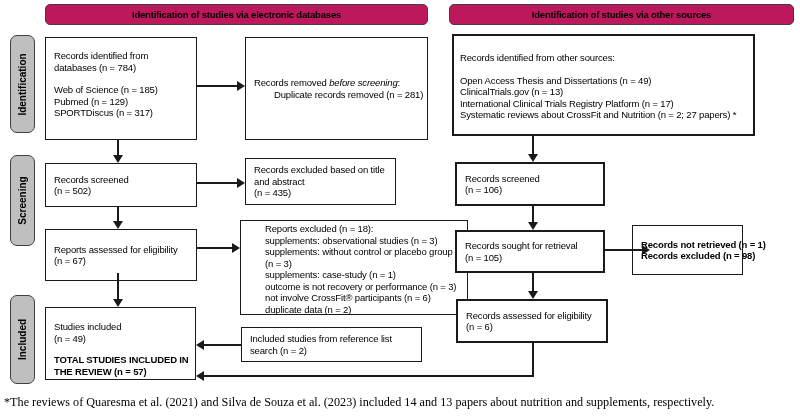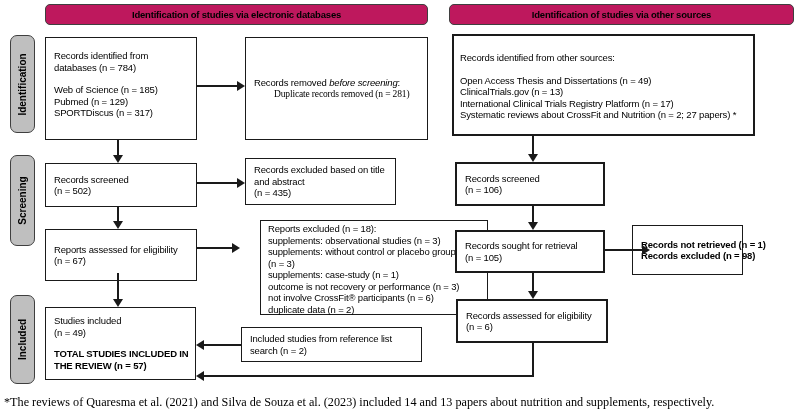--- a/index.html
+++ b/index.html
@@ -13,21 +13,21 @@
        box-sizing:border-box;display:flex;align-items:center;justify-content:center;}
   .stage span{transform:rotate(-90deg);white-space:nowrap;font-weight:bold;font-size:10px;}
   
   .box{position:absolute;background:#fff;border:1.5px solid #1a1a1a;box-sizing:border-box;
        font-size:9.5px;line-height:11.5px;letter-spacing:-0.15px;padding:12px 8px;}
   .box.thick{border-width:2px;}
   .box div{white-space:nowrap;}
   .gap{height:11px;}
   .b{font-weight:bold;}
   .vcenter{display:flex;flex-direction:column;justify-content:center;padding-top:0;padding-bottom:0;}
-  .indent{padding-left:20px;font-family:Liberation Serif, serif;}
+  .indent{padding-left:20px;}
   
   .hline{position:absolute;height:1.5px;background:#1a1a1a;}
   .vline{position:absolute;width:1.5px;background:#1a1a1a;}
   .ar,.al,.ad{position:absolute;width:0;height:0;}
   .ar{border-top:5px solid transparent;border-bottom:5px solid transparent;border-left:8px solid #1a1a1a;}
   .al{border-top:5px solid transparent;border-bottom:5px solid transparent;border-right:8px solid #1a1a1a;}
   .ad{border-left:5px solid transparent;border-right:5px solid transparent;border-top:8px solid #1a1a1a;}
   
   .footnote{position:absolute;left:4px;top:395px;width:794px;white-space:nowrap;
             font-family:"Liberation Serif",serif;font-size:12.2px;}
@@ -73,32 +73,32 @@
     <div>Records excluded based on title</div>
     <div>and abstract</div>
     <div>(n = 435)</div>
   </div>
 
   <div class="box vcenter" style="left:45px;top:229px;width:152px;height:52px;">
     <div>Reports assessed for eligibility</div>
     <div>(n = 67)</div>
   </div>
 
-  <div class="box" style="left:240px;top:220px;width:228px;height:95px;padding:2px 7px;margin-left:20px;">
+  <div class="box" style="left:240px;top:220px;width:228px;height:95px;padding:2px 24px;">
     <div>Reports excluded (n = 18):</div>
     <div>supplements: observational studies (n = 3)</div>
     <div>supplements: without control or placebo group</div>
     <div>(n = 3)</div>
     <div>supplements: case-study (n = 1)</div>
     <div>outcome is not recovery or performance (n = 3)</div>
     <div>not involve CrossFit® participants (n = 6)</div>
     <div>duplicate data (n = 2)</div>
   </div>
 
-  <div class="box" style="left:45px;top:307px;width:151px;height:73px;padding:7px 8px;">
+  <div class="box" style="left:45px;top:307px;width:151px;height:73px;padding:13px 8px;">
     <div>Studies included</div>
     <div>(n = 49)</div>
     <div class="gap" style="height:10px;"></div>
     <div class="b">TOTAL STUDIES INCLUDED IN</div>
     <div class="b">THE REVIEW (n = 57)</div>
   </div>
 
   <div class="box vcenter" style="left:241px;top:327px;width:181px;height:35px;">
     <div>Included studies from reference list</div>
     <div>search (n = 2)</div>

